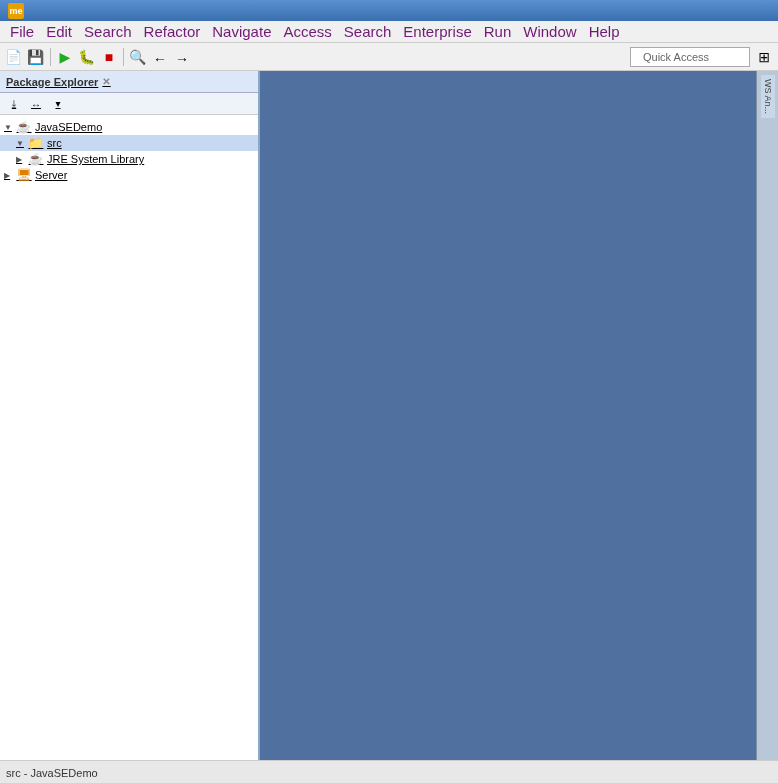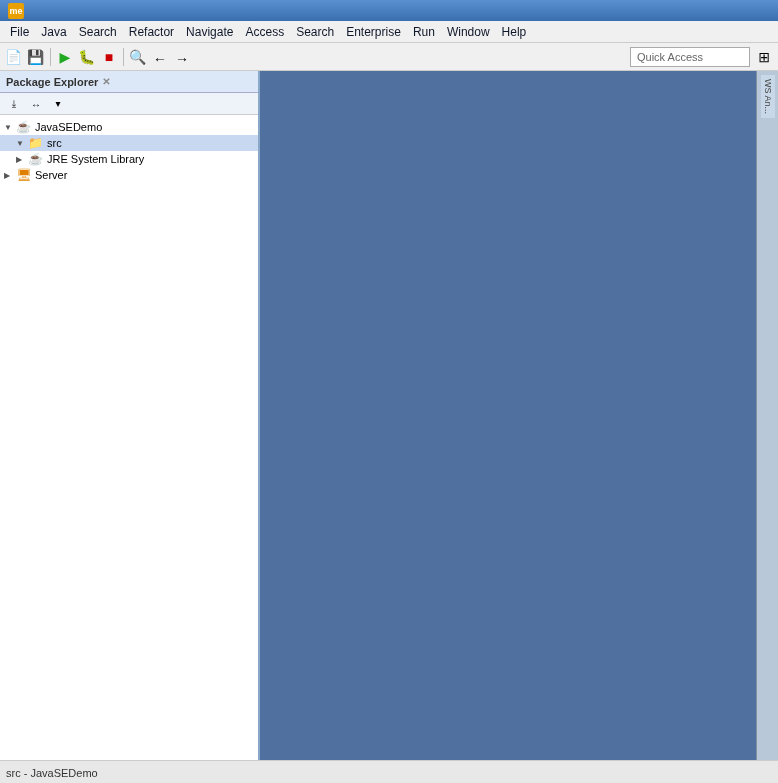--- a/index.html
+++ b/index.html
@@ -37,22 +37,22 @@
       background: #f0f0f0;
       border-bottom: 1px solid #ccc;
       display: flex;
       align-items: center;
       padding: 2px 4px;
       height: 22px;
     }
     .menu-item {
       padding: 2px 6px;
       cursor: pointer;
-      font-size: 12px;
-      color: #0f172a;
+      font-size: 15px;
+      color: #701a75;
     }
 
     
     .toolbar {
       background: #f0f0f0;
       border-bottom: 1px solid #ccc;
       display: flex;
       align-items: center;
       padding: 2px 4px;
       height: 28px;
@@ -73,34 +73,35 @@
     }
     .toolbar-right {
       margin-left: auto;
       display: flex;
       align-items: center;
       gap: 4px;
     }
     .quick-access-box {
       border: 1px solid #aaa;
       background: white;
-      padding: 1px 6px;
+      padding: 1px 12px;
       height: 20px;
       width: 120px;
       font-size: 11px;
       display: flex;
       align-items: center;
       color: #666;
     }
 
     
     .main-area {
       display: flex;
       height: calc(783px - 24px - 22px - 28px - 20px);
       background: #84cc16;
+      text-decoration: underline;
     }
 
     
     .panel-explorer {
       width: 260px;
       background: white;
       border-right: 2px solid #8aa8c8;
       display: flex;
       flex-direction: column;
     }
@@ -169,21 +170,21 @@
   </style>
 </head>
 <body>
 
 <div class="title-bar">
   <div class="title-bar-icon">me</div>
 </div>
 
 <div class="menu-bar">
   <span class="menu-item">File</span>
-  <span class="menu-item">Java</span>
+  <span class="menu-item">Edit</span>
   <span class="menu-item">Search</span>
   <span class="menu-item">Refactor</span>
   <span class="menu-item">Navigate</span>
   <span class="menu-item">Access</span>
   <span class="menu-item">Search</span>
   <span class="menu-item">Enterprise</span>
   <span class="menu-item">Run</span>
   <span class="menu-item">Window</span>
   <span class="menu-item">Help</span>
 </div>

